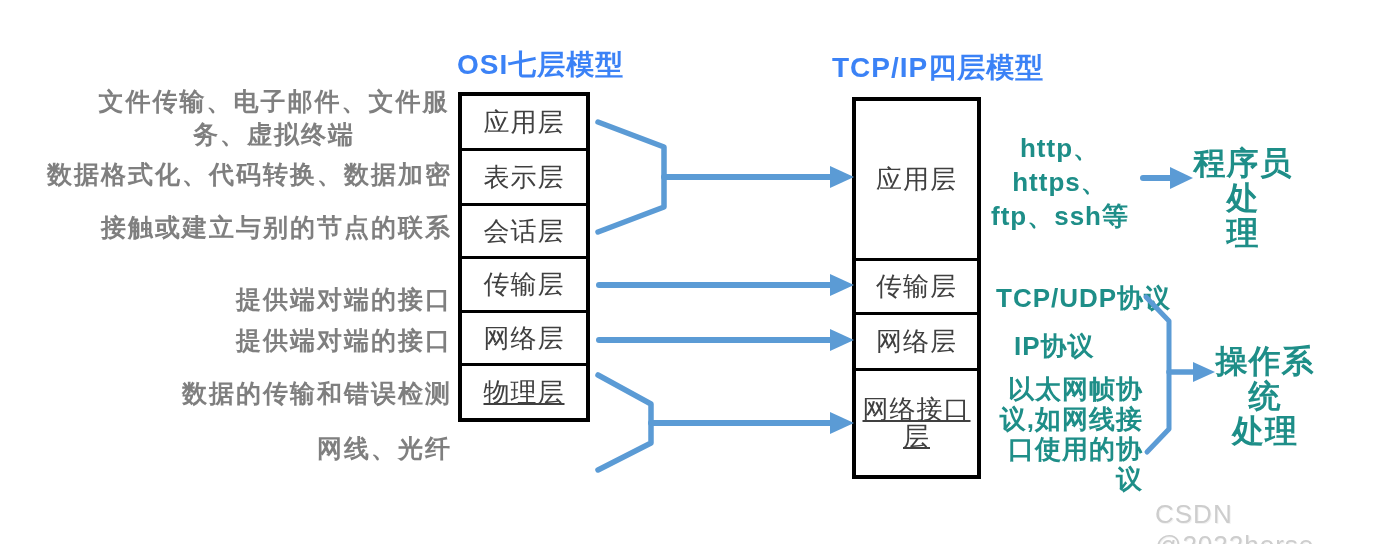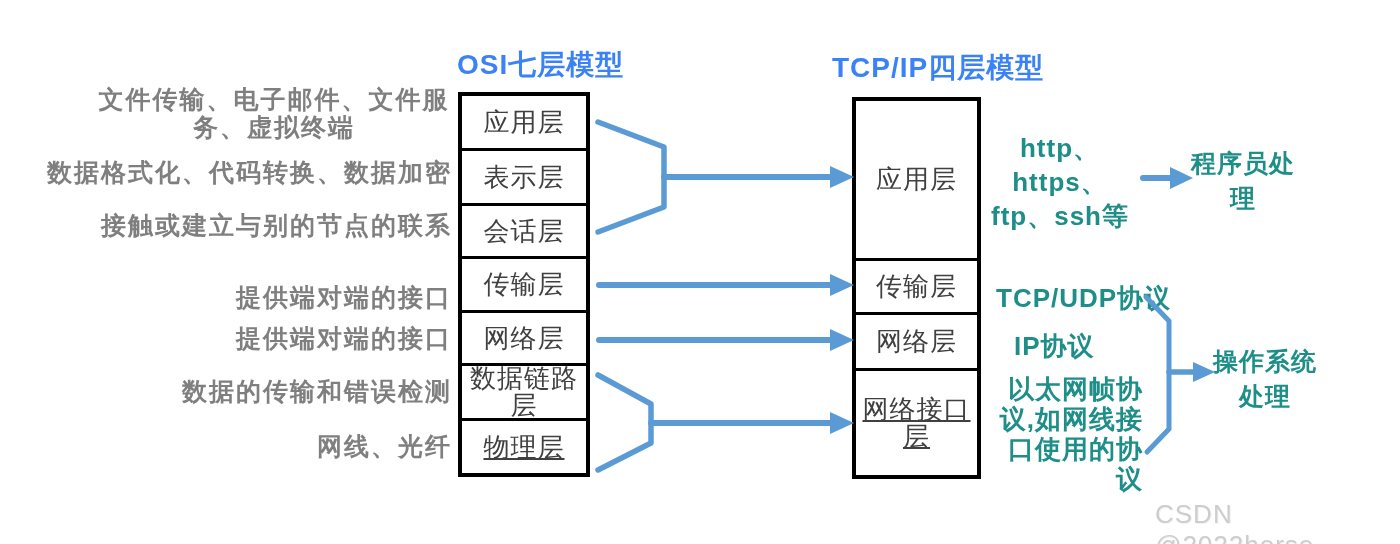--- a/index.html
+++ b/index.html
@@ -13,21 +13,21 @@
   .col-title{
     position:absolute;color:#3b82f6;font-size:28px;font-weight:600;
     letter-spacing:1px;line-height:28px;
   }
   .title-osi{left:457px;top:51px;}
   .title-tcpip{left:832px;top:54px;}
 
   
   .desc{
     position:absolute;color:#7f7f7f;font-size:25px;font-weight:600;
-    letter-spacing:2px;line-height:28px;text-align:right;right:948px;
+    letter-spacing:2px;line-height:33px;text-align:right;right:948px;
     white-space:pre-line;
   }
   .desc-1{left:96px;right:auto;width:356px;text-align:center;top:85px;}
   .desc-2{top:158px;}
   .desc-3{top:211px;}
   .desc-4{top:283px;}
   .desc-5{top:324px;}
   .desc-6{top:377px;}
   .desc-7{top:432px;}
 
@@ -63,21 +63,21 @@
     position:absolute;color:#1e8e88;font-weight:700;font-size:26px;
     letter-spacing:1px;
   }
   .proto-app{left:985px;top:131px;width:150px;text-align:center;line-height:34px;}
   .proto-transport{left:996px;top:281px;}
   .proto-network{left:1014px;top:329px;}
   .proto-netif{left:983px;top:374px;width:160px;text-align:right;line-height:30px;}
 
   
   .annot{
-    position:absolute;color:#1e8e88;font-weight:700;font-size:25px;
+    position:absolute;color:#1e8e88;font-weight:700;font-size:32px;
     letter-spacing:1px;text-align:center;line-height:35px;
   }
   .annot-programmer{left:1183px;top:146px;width:120px;}
   .annot-os{left:1203px;top:344px;width:124px;}
 
   
   .overlay{position:absolute;left:0;top:0;pointer-events:none;}
 
   
   .watermark{
@@ -101,21 +101,20 @@
   <div class="desc desc-5">提供端对端的接口</div>
   <div class="desc desc-6">数据的传输和错误检测</div>
   <div class="desc desc-7">网线、光纤</div>
 
   <div class="stack osi-box">
     <div class="row">应用层</div>
     <div class="row">表示层</div>
     <div class="row">会话层</div>
     <div class="row">传输层</div>
     <div class="row">网络层</div>
-    <div class="row">数据链路层</div>
     <div class="row">物理层</div>
   </div>
 
   <div class="stack tcpip-box">
     <div class="row">应用层</div>
     <div class="row">传输层</div>
     <div class="row">网络层</div>
     <div class="row">网络接口层</div>
   </div>
 

